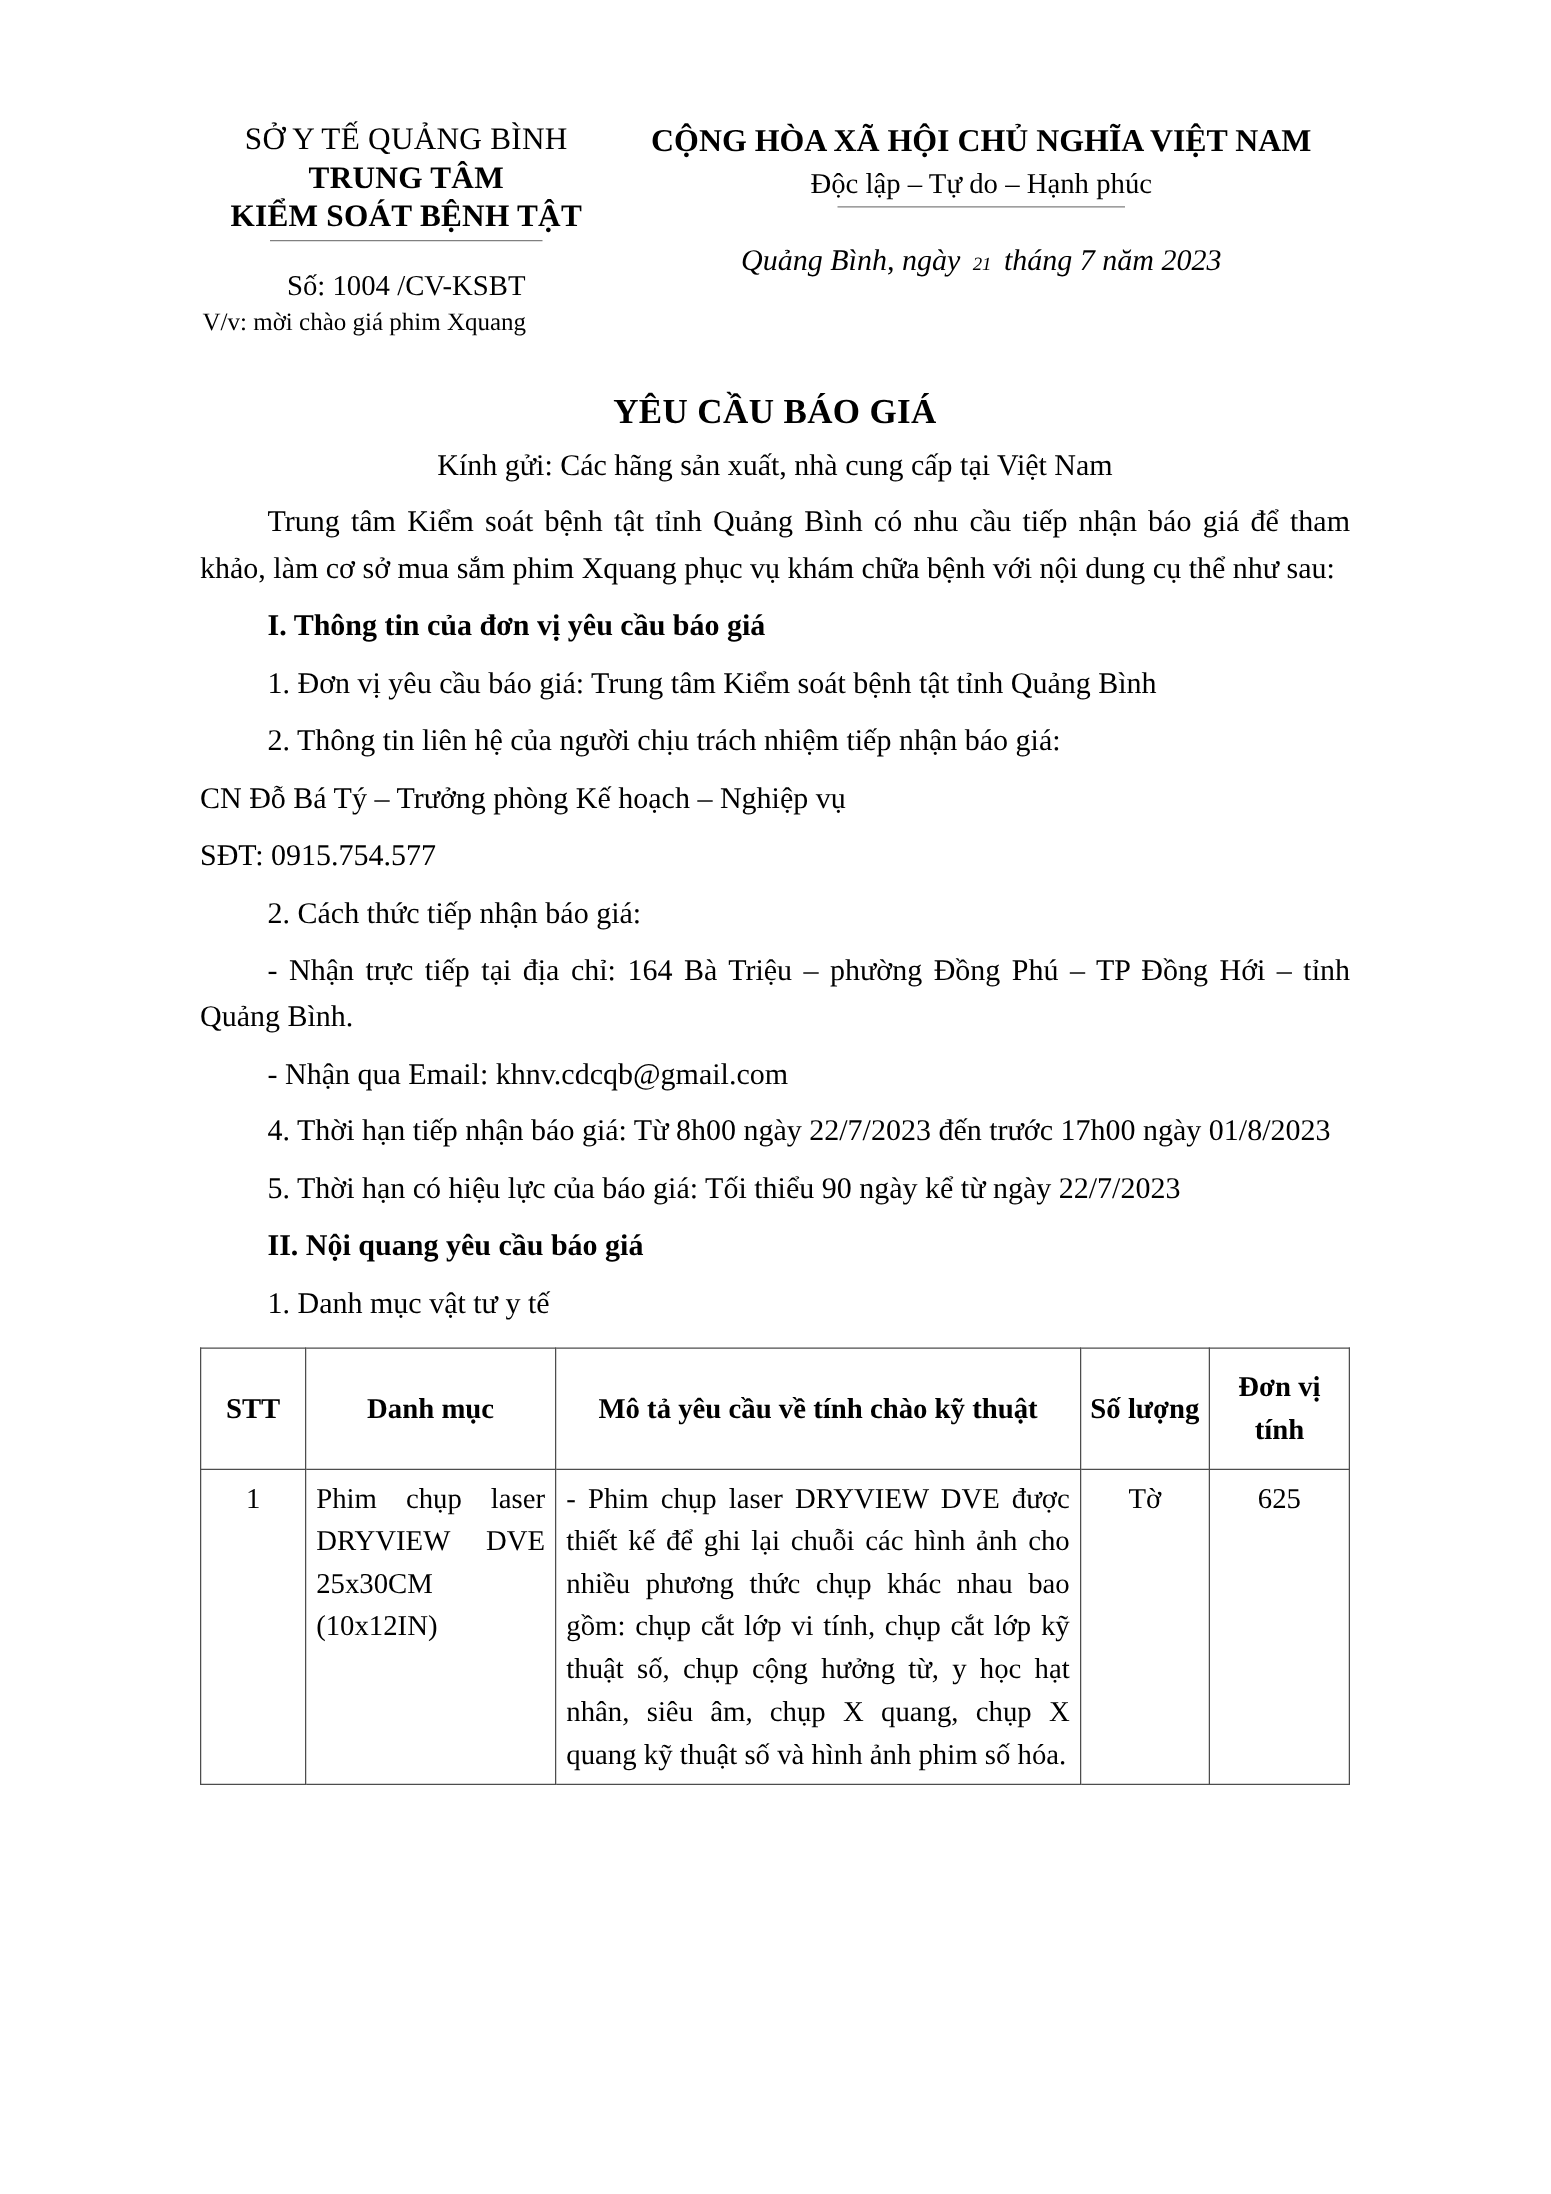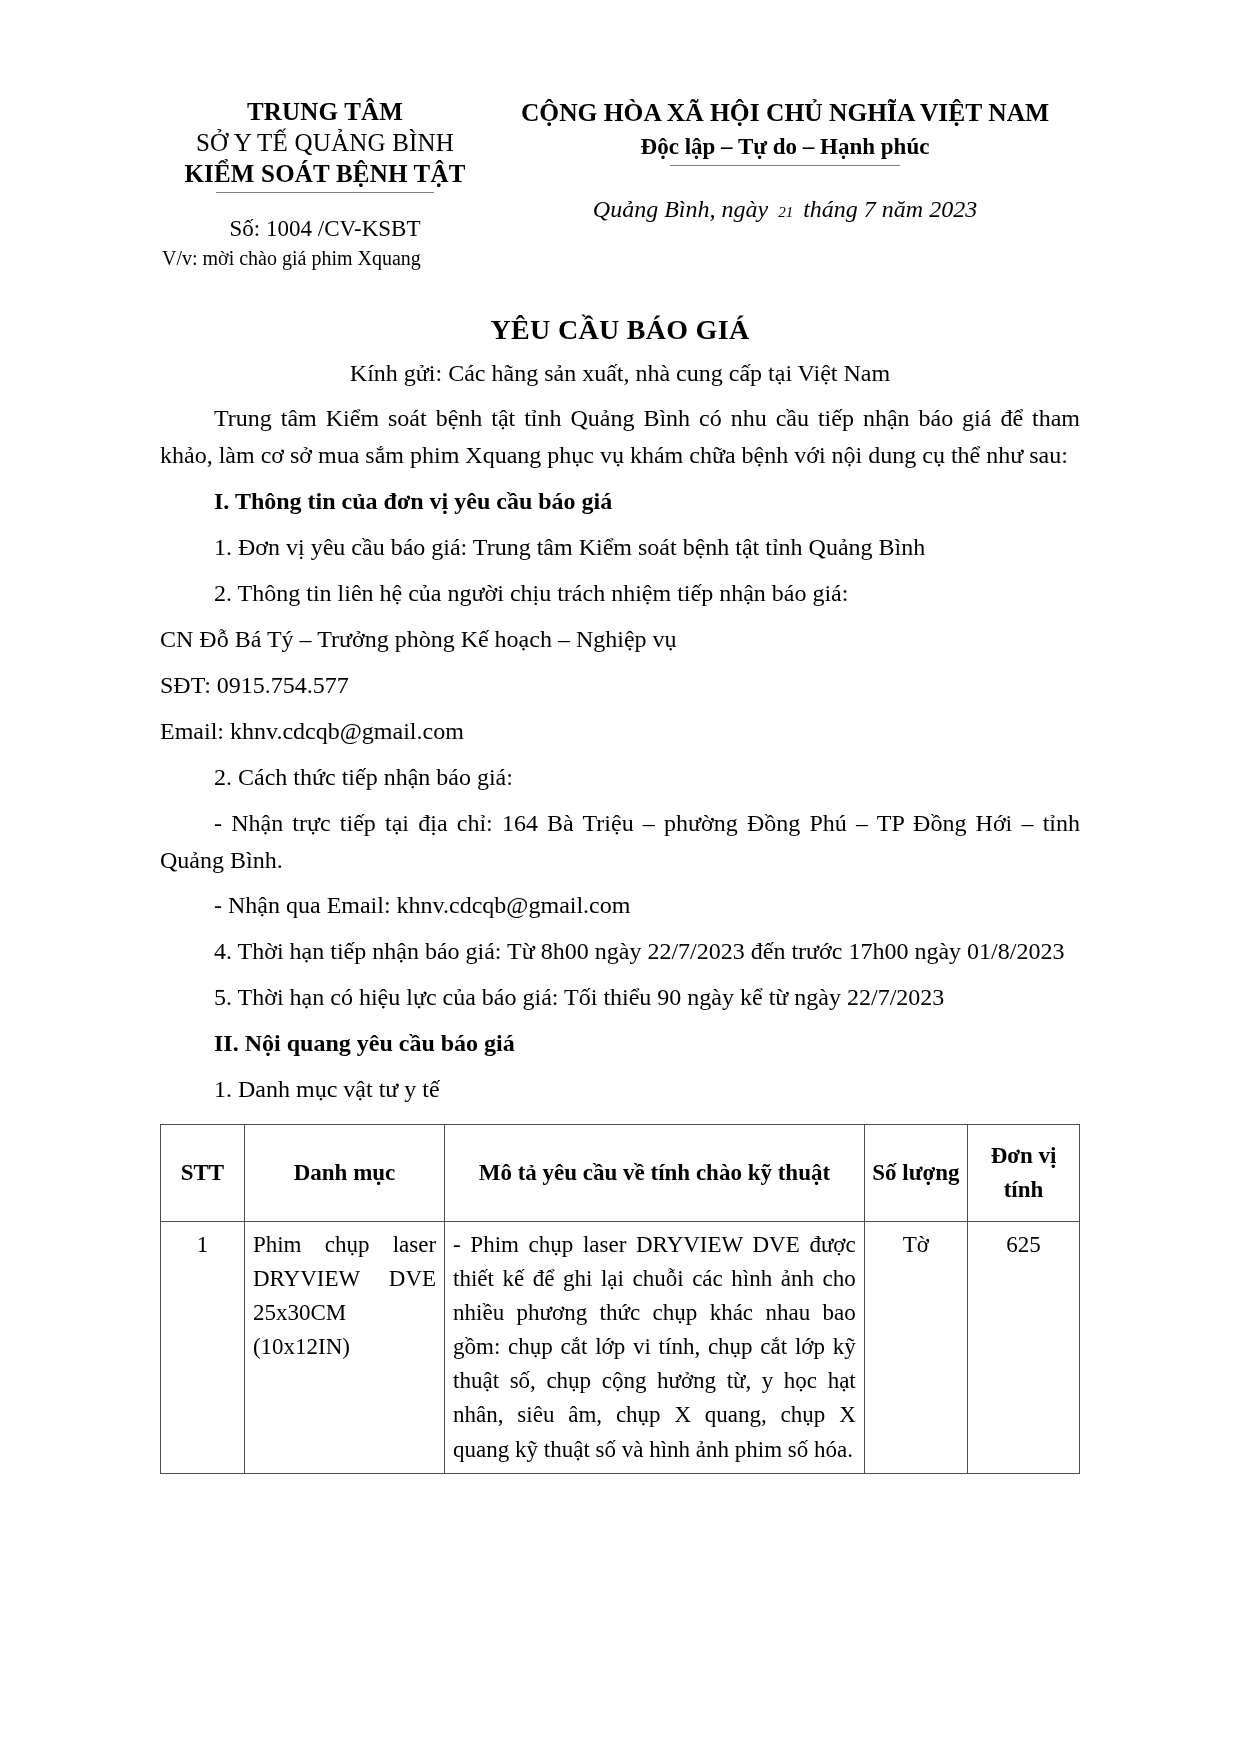--- a/index.html
+++ b/index.html
@@ -54,21 +54,21 @@
   }
   .nation-line {
     font-size: 25.5px;
     font-weight: bold;
     line-height: 1.3;
     white-space: nowrap;
     text-align: center;
   }
   .motto-line {
     font-size: 23px;
-    font-weight: bold;
+    font-weight: normal;
     line-height: 1.35;
     white-space: nowrap;
     margin-top: 2px;
   }
   .rule {
     height: 1px;
     background: #808080;
     margin: 3px auto 0 auto;
   }
   .rule-left { width: 218px; }
@@ -163,22 +163,22 @@
 </style>
 </head>
 <body>
 
 <div class="page">
   <div class="content">
 
     <div class="letterhead">
 
       <div class="lh-left">
+        <div class="org-line">SỞ Y TẾ QUẢNG BÌNH</div>
         <div class="org-line bold">TRUNG TÂM</div>
-        <div class="org-line">SỞ Y TẾ QUẢNG BÌNH</div>
         <div class="org-line bold">KIỂM SOÁT BỆNH TẬT</div>
         <div class="rule rule-left"></div>
         <div class="docnum">Số: 1004   /CV-KSBT</div>
       </div>
 
       <div class="lh-right">
         <div class="nation-line">CỘNG HÒA XÃ HỘI CHỦ NGHĨA VIỆT NAM</div>
         <div class="motto-line">Độc lập – Tự do – Hạnh phúc</div>
         <div class="rule rule-right"></div>
         <div class="place-date">
@@ -198,21 +198,20 @@
     <div class="para indent bold tight">I. Thông tin của đơn vị yêu cầu báo giá</div>
 
     <div class="para indent tight nojust">1. Đơn vị yêu cầu báo giá: Trung tâm Kiểm soát bệnh tật tỉnh Quảng Bình</div>
 
     <div class="para indent tight nojust">2. Thông tin liên hệ của người chịu trách nhiệm tiếp nhận báo giá:</div>
 
     <div class="para tight nojust">CN Đỗ Bá Tý – Trưởng phòng Kế hoạch – Nghiệp vụ</div>
 
     <div class="para tight nojust">SĐT: 0915.754.577</div>
 
-    <div class="para tight nojust">Email: khnv.cdcqb@gmail.com</div>
 
     <div class="para indent tight nojust">2. Cách thức tiếp nhận báo giá:</div>
 
     <div class="para indent tight">- Nhận trực tiếp tại địa chỉ: 164 Bà Triệu – phường Đồng Phú – TP Đồng Hới – tỉnh Quảng Bình.</div>
 
     <div class="para indent tight nojust">- Nhận qua Email: khnv.cdcqb@gmail.com</div>
 
     <div class="para indent tight">4. Thời hạn tiếp nhận báo giá: Từ 8h00 ngày 22/7/2023 đến trước 17h00 ngày 01/8/2023</div>
 
     <div class="para indent tight nojust">5. Thời hạn có hiệu lực của báo giá: Tối thiểu 90 ngày kể từ ngày 22/7/2023</div>

